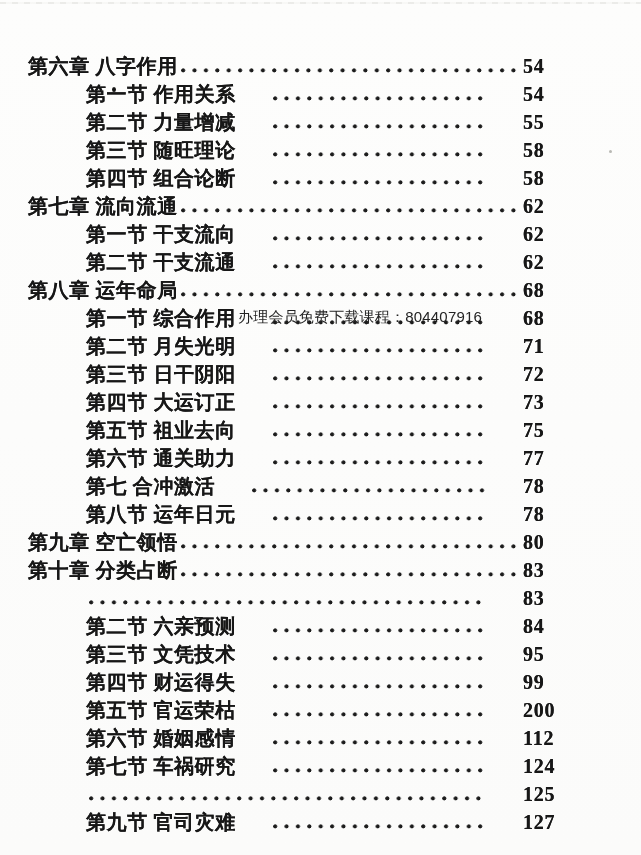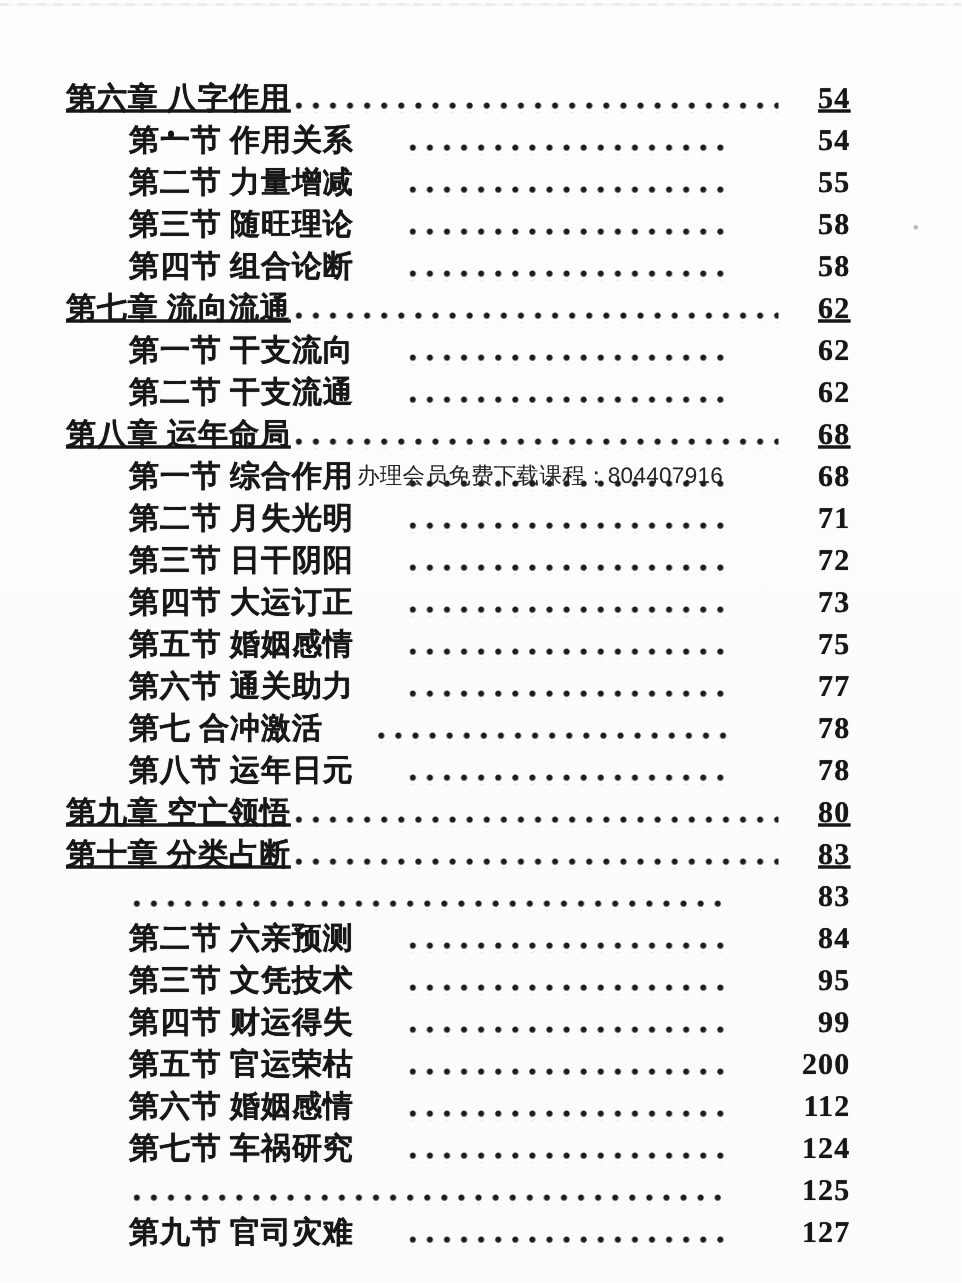--- a/index.html
+++ b/index.html
@@ -39,35 +39,34 @@
     display: flex;
     align-items: baseline;
     height: 28px;
     line-height: 28px;
     padding-right: 74px;
     color: #171717;
     font-weight: 700;
     font-size: 20px;
     text-shadow: 0 0 .45px #2c2c2c;
   }
-  .row.chapter { padding-left: 44px; text-decoration: underline; }
+  .row.chapter { padding-left: 28px; }
   .row.section { padding-left: 86px; gap: 34px; }
   .title { white-space: pre; letter-spacing: .6px; }
   .leader {
     flex: 1;
     align-self: flex-end;
     height: 7px;
     margin: 0 4px 5px 3px;
     background-image: radial-gradient(circle at 2.2px 2.4px, #1c1c1c 1.7px, rgba(0,0,0,0) 2.35px);
     background-size: 11.4px 7px;
     background-repeat: repeat-x;
   }
   .pagenum {
     min-width: 44px;
-    text-align: right;
     font-weight: 600;
     font-size: 20px;
     letter-spacing: .8px;
   }
   .watermark {
     position: absolute;
     left: 238px; top: 296px;
     font-family: Liberation Sans, sans-serif;
     font-weight: 400;
     font-size: 15px;
@@ -142,21 +141,21 @@
         <span class="title">第三节 日干阴阳</span>
         <span class="leader"></span>
         <span class="pagenum">72</span>
       </div>
       <div class="row section">
         <span class="title">第四节 大运订正</span>
         <span class="leader"></span>
         <span class="pagenum">73</span>
       </div>
       <div class="row section">
-        <span class="title">第五节 婚姻感情</span>
+        <span class="title">第五节 祖业去向</span>
         <span class="leader"></span>
         <span class="pagenum">75</span>
       </div>
       <div class="row section">
         <span class="title">第六节 通关助力</span>
         <span class="leader"></span>
         <span class="pagenum">77</span>
       </div>
       <div class="row section">
         <span class="title">第七 合冲激活</span>

